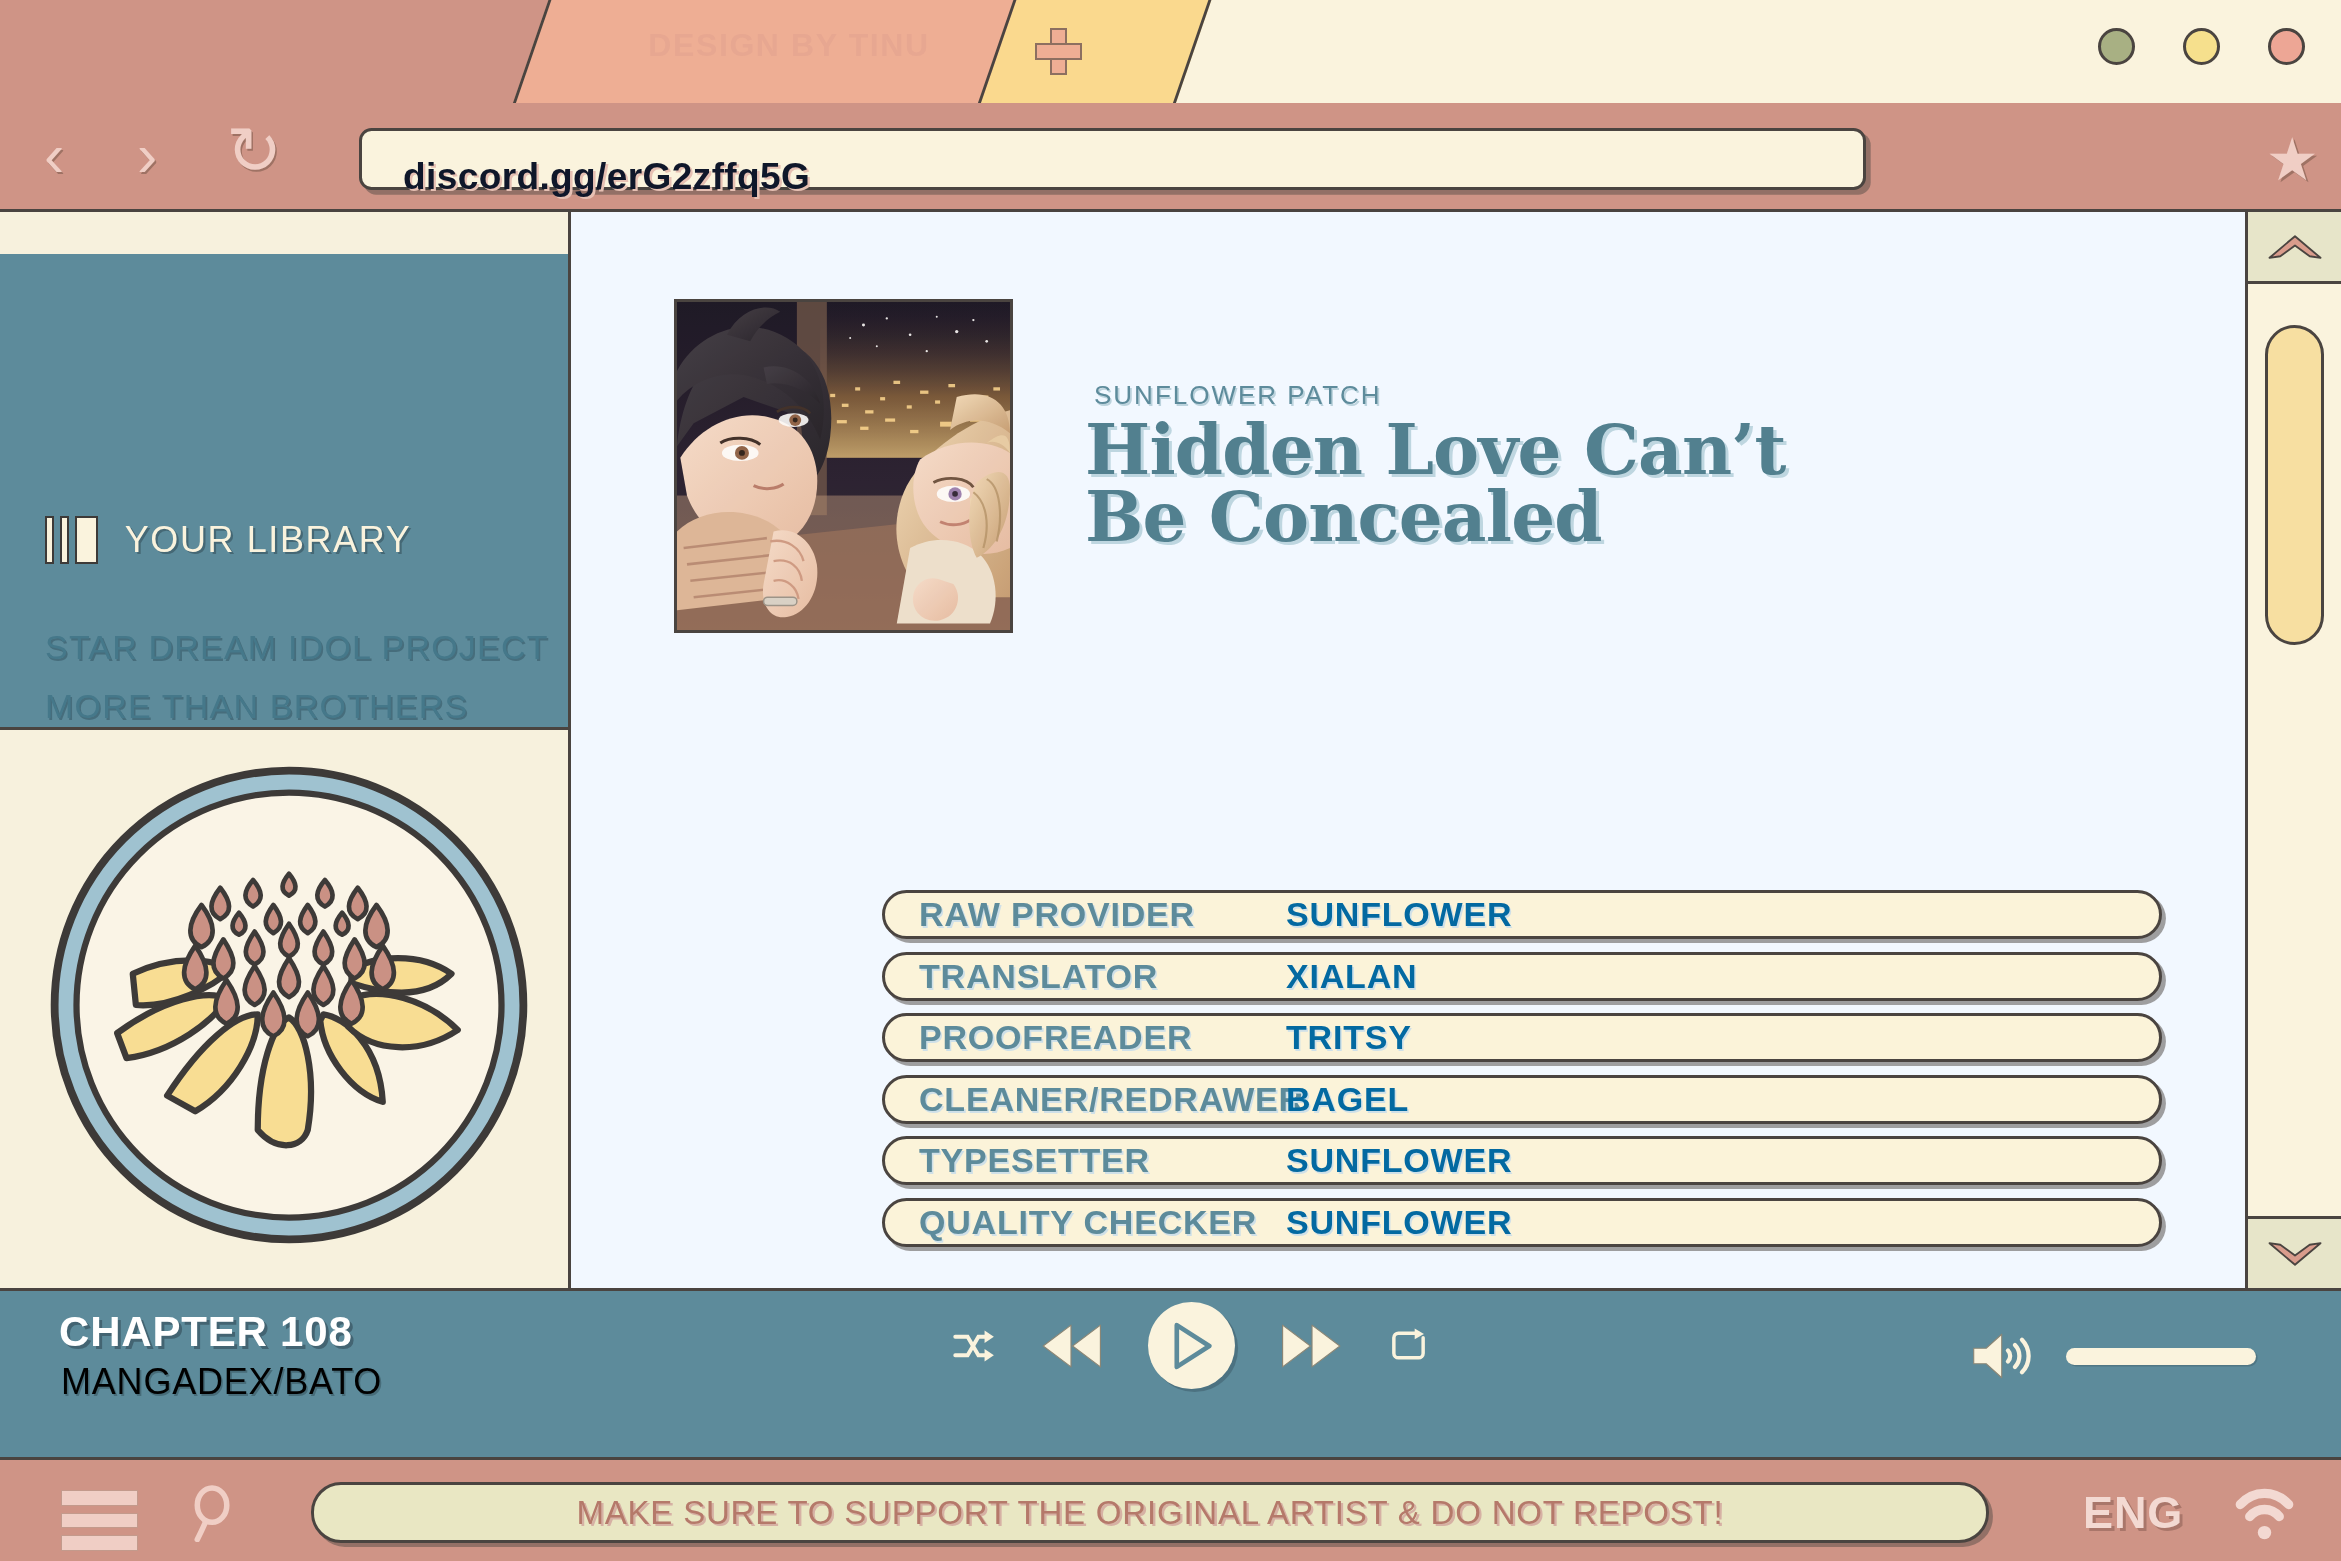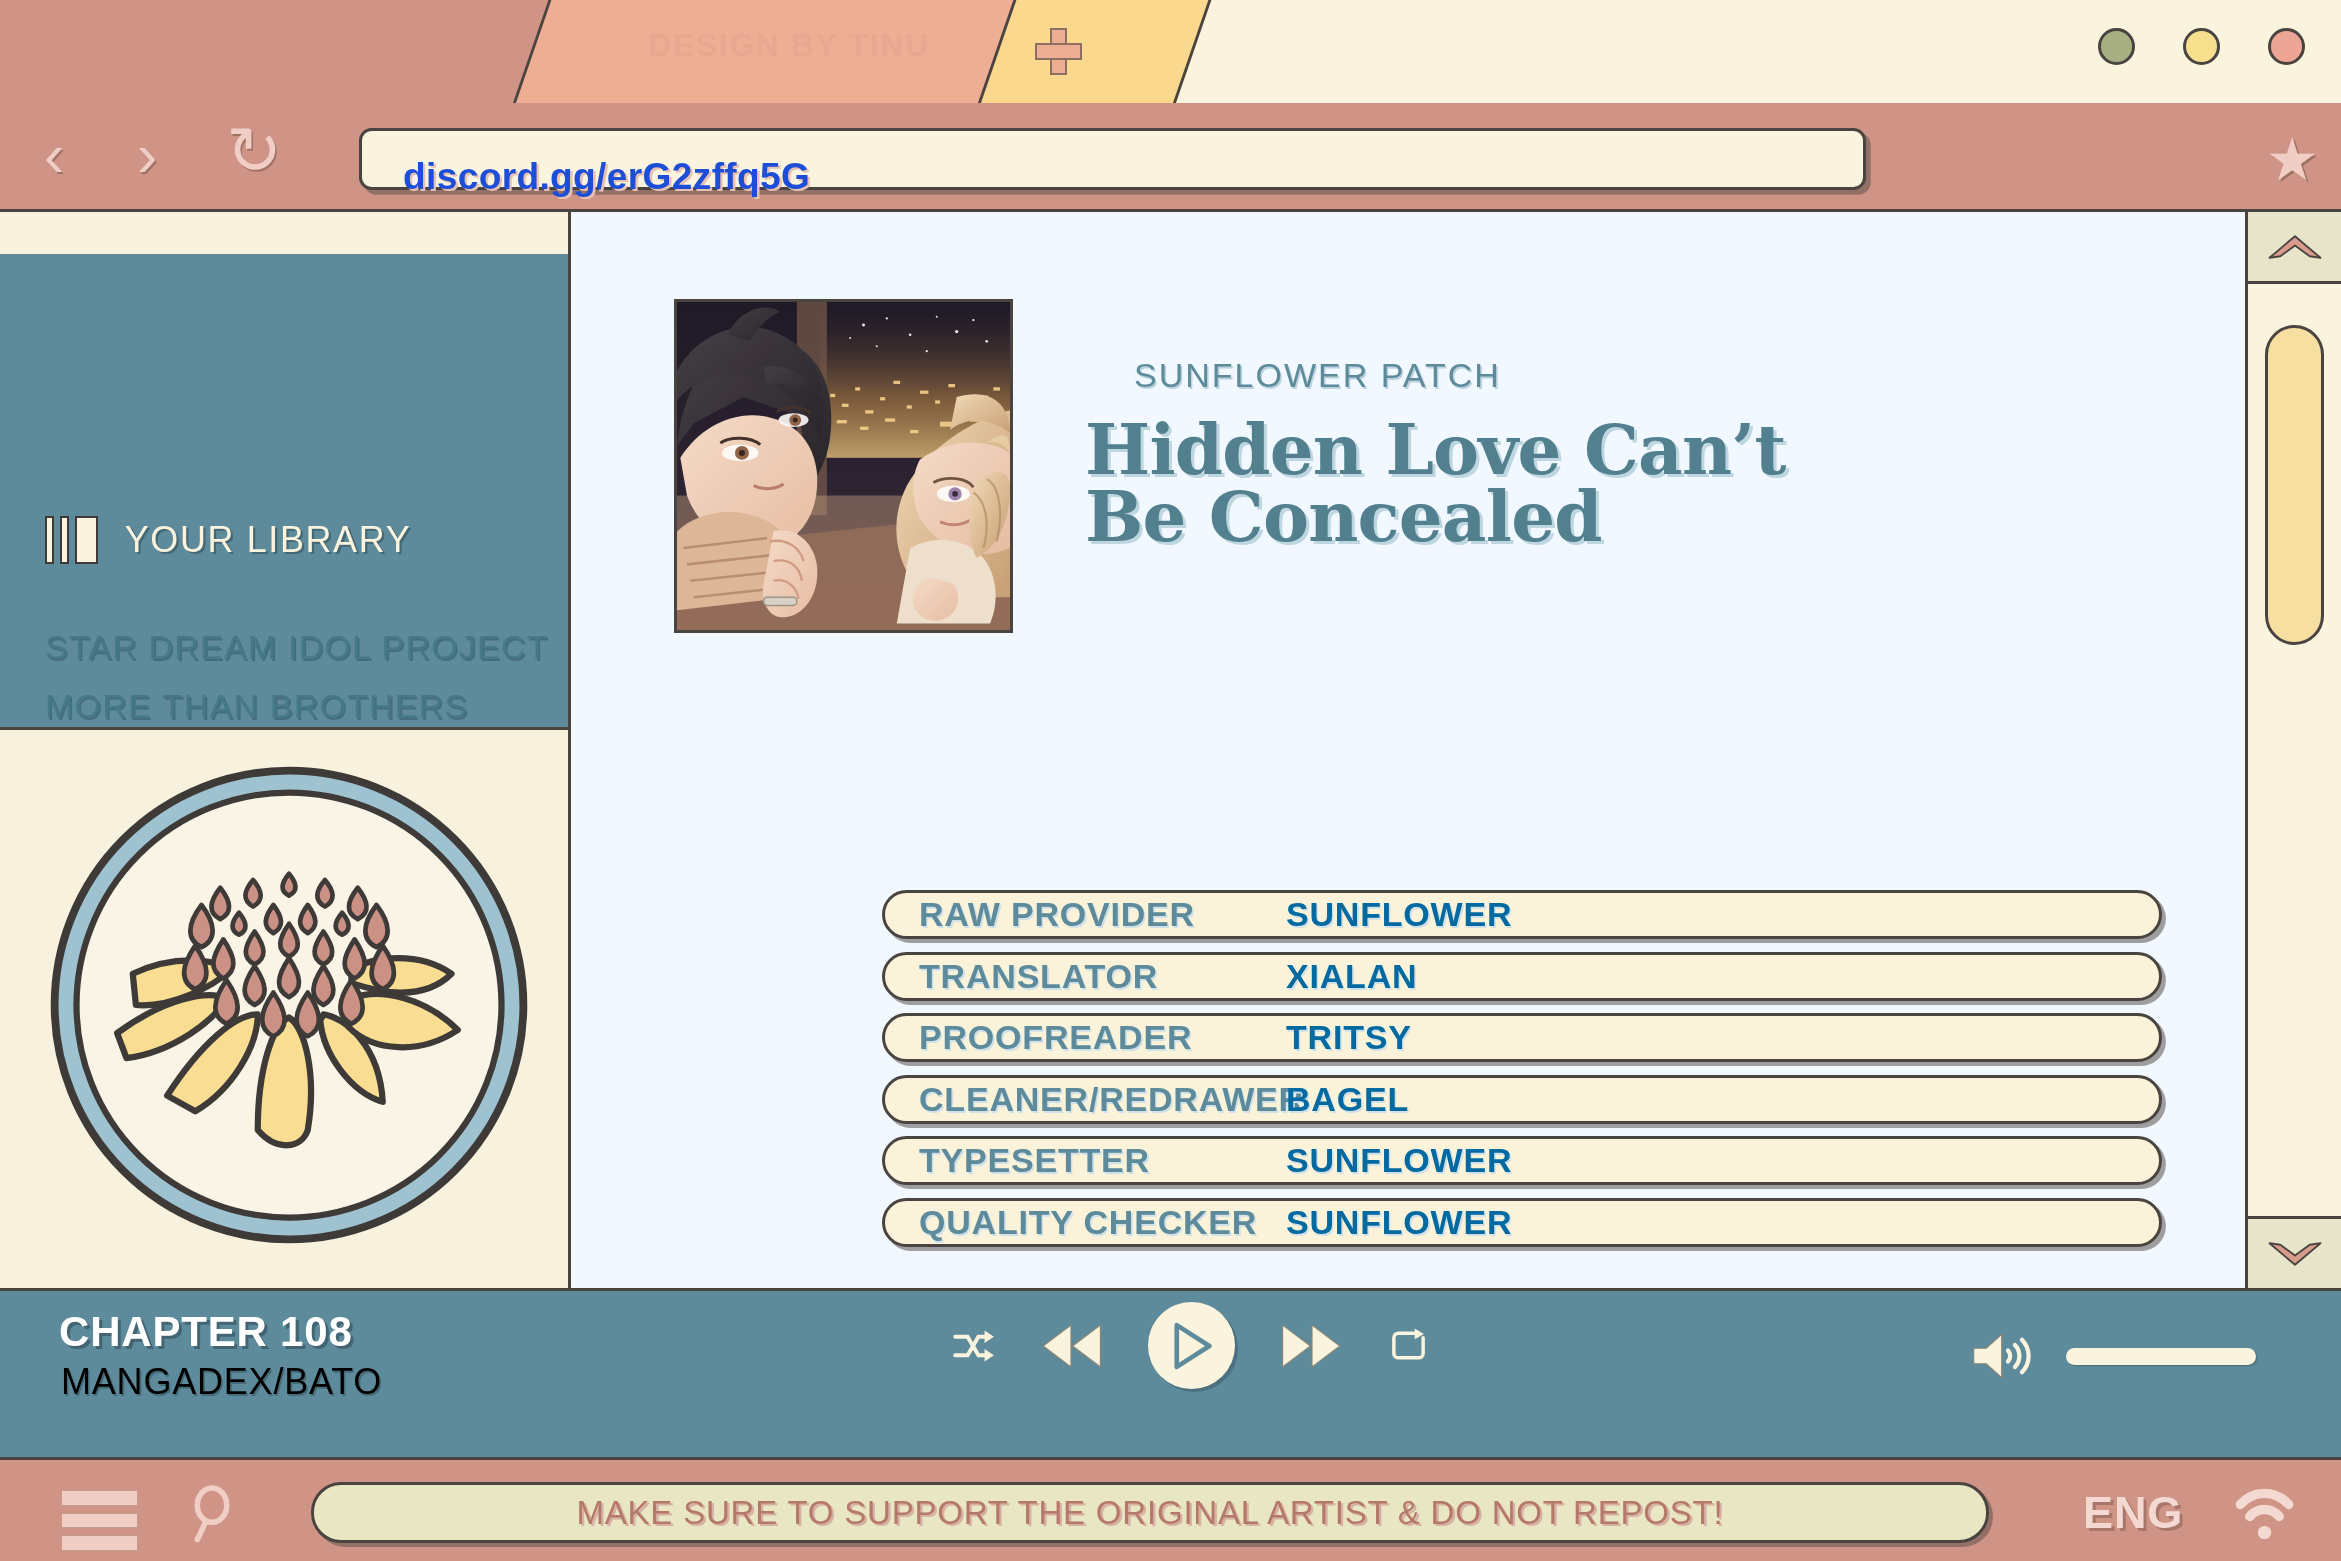--- a/index.html
+++ b/index.html
@@ -99,21 +99,21 @@
     background: #faf3dd;
     border: 3.1px solid #4a4440;
     border-radius: 12.5px;
     box-shadow: 4.7px 4.7px 0 rgba(74,68,64,0.45);
     display: flex; align-items: center;
   }
   .urlfield span {
     margin-left: 41px;
     font-size: 37px; font-weight: 700;
     letter-spacing: 0.4px;
-    color: #1d4ed8;
+    color: #0f172a;
     text-shadow: 2.3px 2.3px 0 #e6c0b3;
     white-space: nowrap;
     margin-top: 36px;
   }
   .star {
     position: absolute; right: 23.4px; top: 28px;
     font-size: 59px; line-height: 59px;
     color: #f0cec5;
     text-shadow: 2.3px 2.3px 0 #9f7264;
     user-select: none;
@@ -185,26 +185,25 @@
     border-right: 3.9px solid #4a4440;
   }
   .thumb {
     position: absolute; left: 103px; top: 87px;
     width: 339px; height: 334px;
     border: 3.1px solid #4a4440;
     overflow: hidden;
     background: #1b1624;
   }
   .series-label {
-    position: absolute; left: 523px; top: 144px;
-    font-size: 34px; letter-spacing: 2px;
+    position: absolute; left: 523px; top: 168px;
+    font-size: 26px; letter-spacing: 2px;
     color: #5d8b9b;
     text-shadow: 1.6px 1.6px 0 #bcd3dd;
     white-space: nowrap;
-    margin-left: 40px;
   }
   .series-title {
     position: absolute; left: 514px; top: 205px;
     width: 1140px;
     font-family: "DejaVu Serif", serif;
     font-size: 69px; font-weight: 700;
     line-height: 0.97;
     letter-spacing: -0.8px;
     color: #52808f;
     text-shadow: 3.1px 3.1px 0 #bed6e0;

